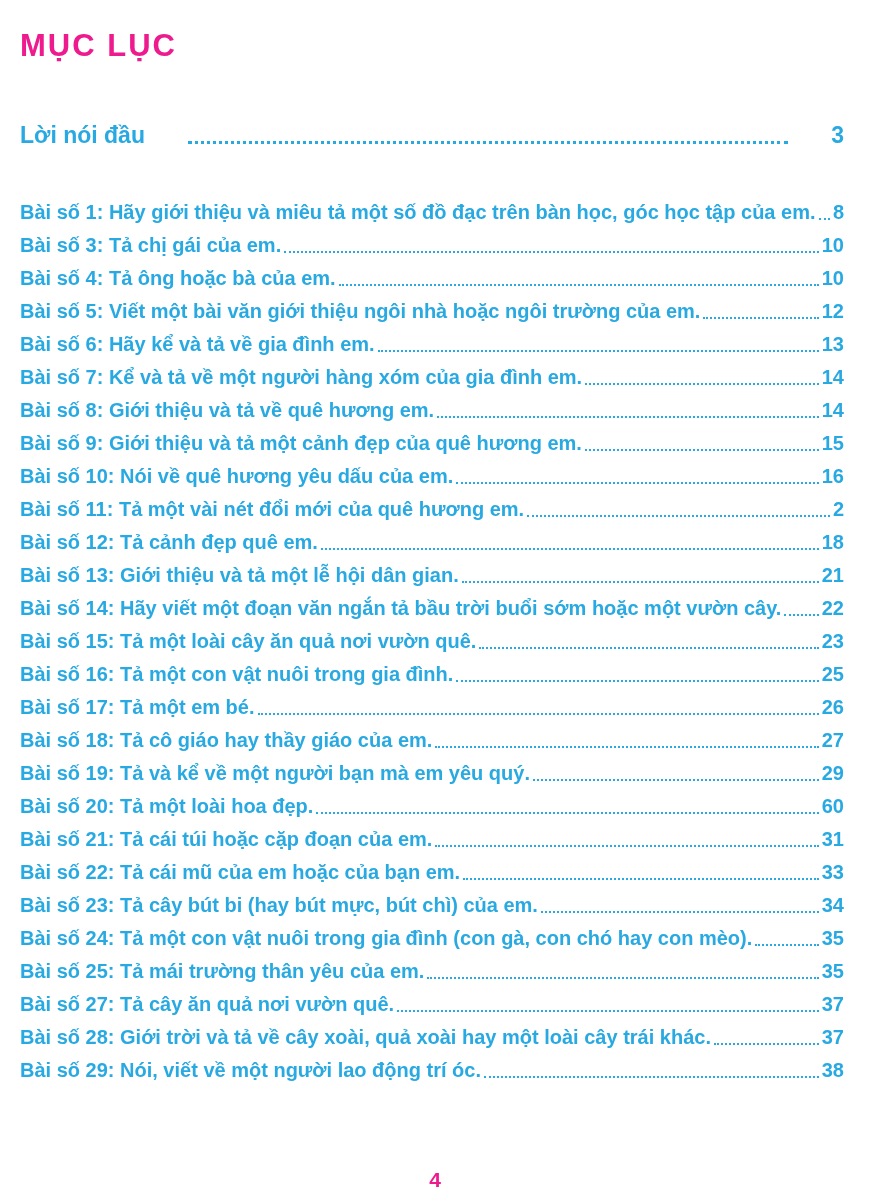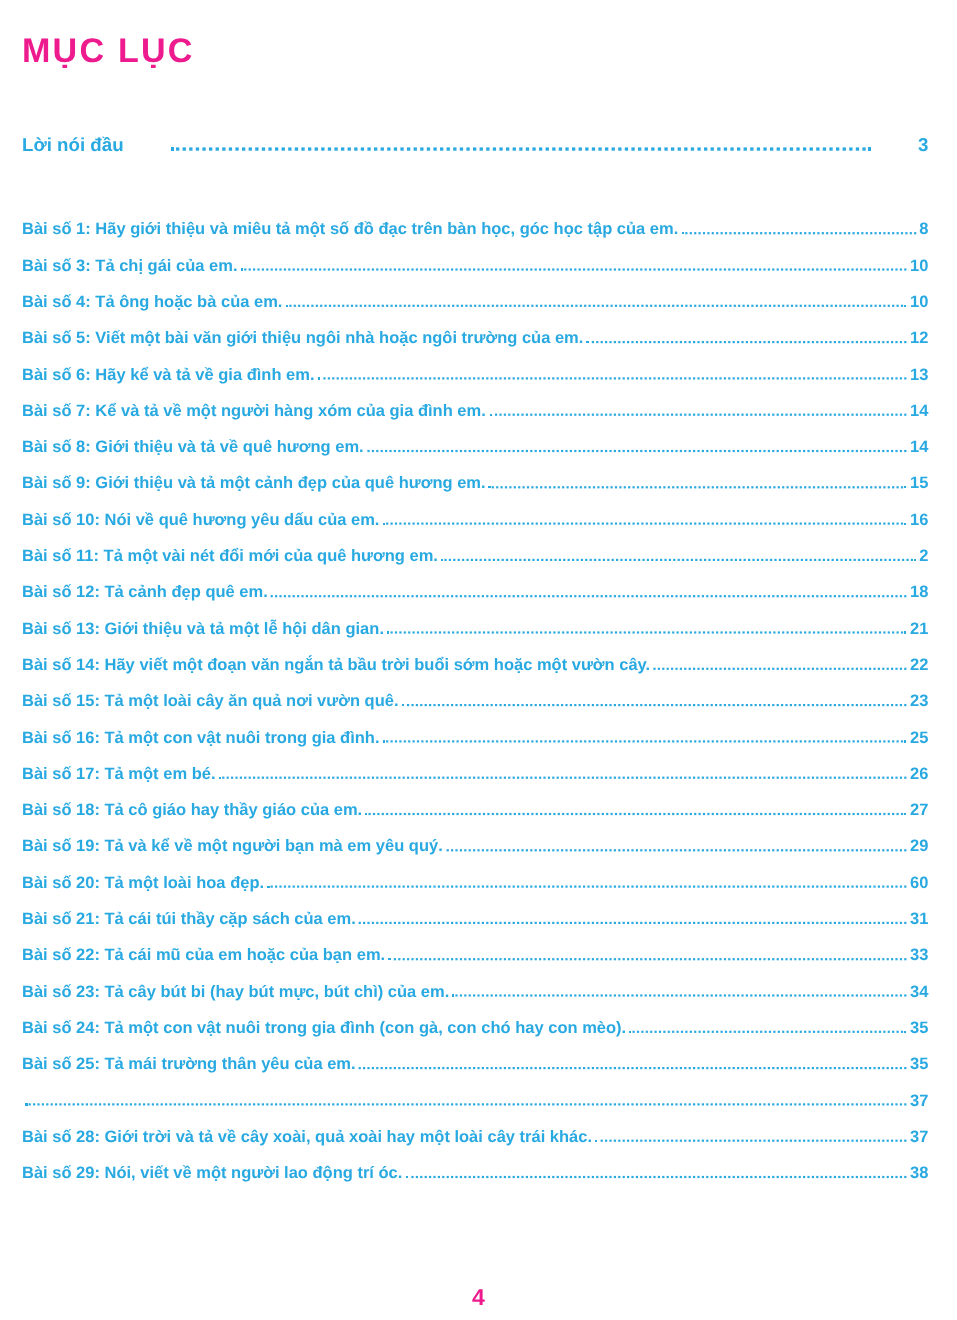--- a/index.html
+++ b/index.html
@@ -23,35 +23,35 @@
     font-size: 31px;
     font-weight: bold;
     letter-spacing: 2px;
     margin-top: 12px;
   }
   .preface-row {
     display: flex;
     align-items: flex-end;
     color: var(--entry-color);
     font-weight: bold;
-    font-size: 17px;
+    font-size: 23px;
     margin-top: 58px;
     margin-bottom: 42px;
     gap: 40px;
   }
   .preface-row .toc-leader {
     border-bottom-width: 3px;
     margin-bottom: 5px;
   }
   .toc-list { width: 100%; }
   .toc-row {
     display: flex;
     align-items: flex-end;
     color: var(--entry-color);
-    font-size: 15px;
+    font-size: 20px;
     font-weight: bold;
     height: 33px;
   }
   .toc-label { white-space: nowrap; }
   .toc-leader {
     flex: 1;
     border-bottom: 2px dotted var(--entry-color);
     margin: 0 3px 4px 3px;
     min-width: 8px;
   }
@@ -190,21 +190,21 @@
     <span class="toc-page">29</span>
   </div>
 
   <div class="toc-row">
     <span class="toc-label">Bài số 20: Tả một loài hoa đẹp.</span>
     <span class="toc-leader"></span>
     <span class="toc-page">60</span>
   </div>
 
   <div class="toc-row">
-    <span class="toc-label">Bài số 21: Tả cái túi thầy cặp sách của em.</span>
+    <span class="toc-label">Bài số 21: Tả cái túi hoặc cặp đoạn của em.</span>
     <span class="toc-leader"></span>
     <span class="toc-page">31</span>
   </div>
 
   <div class="toc-row">
     <span class="toc-label">Bài số 22: Tả cái mũ của em hoặc của bạn em.</span>
     <span class="toc-leader"></span>
     <span class="toc-page">33</span>
   </div>
 
@@ -221,20 +221,21 @@
   </div>
 
   <div class="toc-row">
     <span class="toc-label">Bài số 25: Tả mái trường thân yêu của em.</span>
     <span class="toc-leader"></span>
     <span class="toc-page">35</span>
   </div>
 
 
   <div class="toc-row">
+    <span class="toc-label">Bài số 27: Tả cây ăn quả nơi vườn quê.</span>
     <span class="toc-leader"></span>
     <span class="toc-page">37</span>
   </div>
 
   <div class="toc-row">
     <span class="toc-label">Bài số 28: Giới trời và tả về cây xoài, quả xoài hay một loài cây trái khác.</span>
     <span class="toc-leader"></span>
     <span class="toc-page">37</span>
   </div>
 

